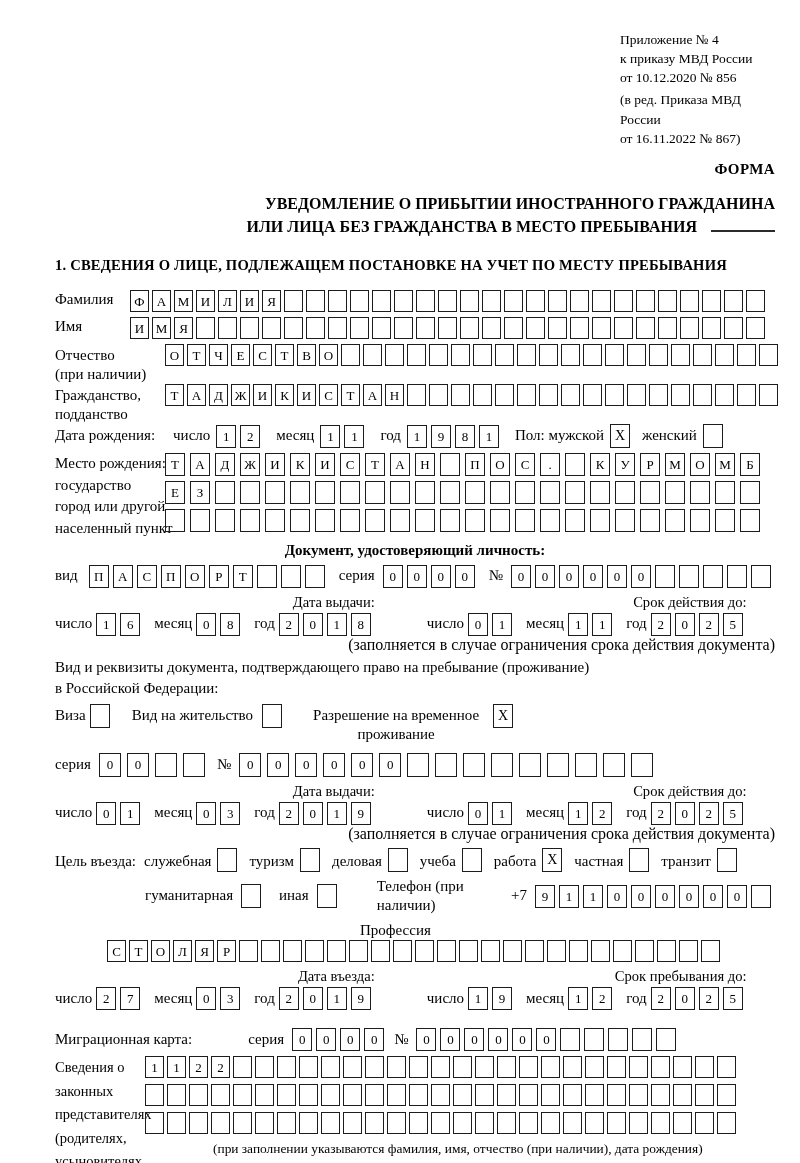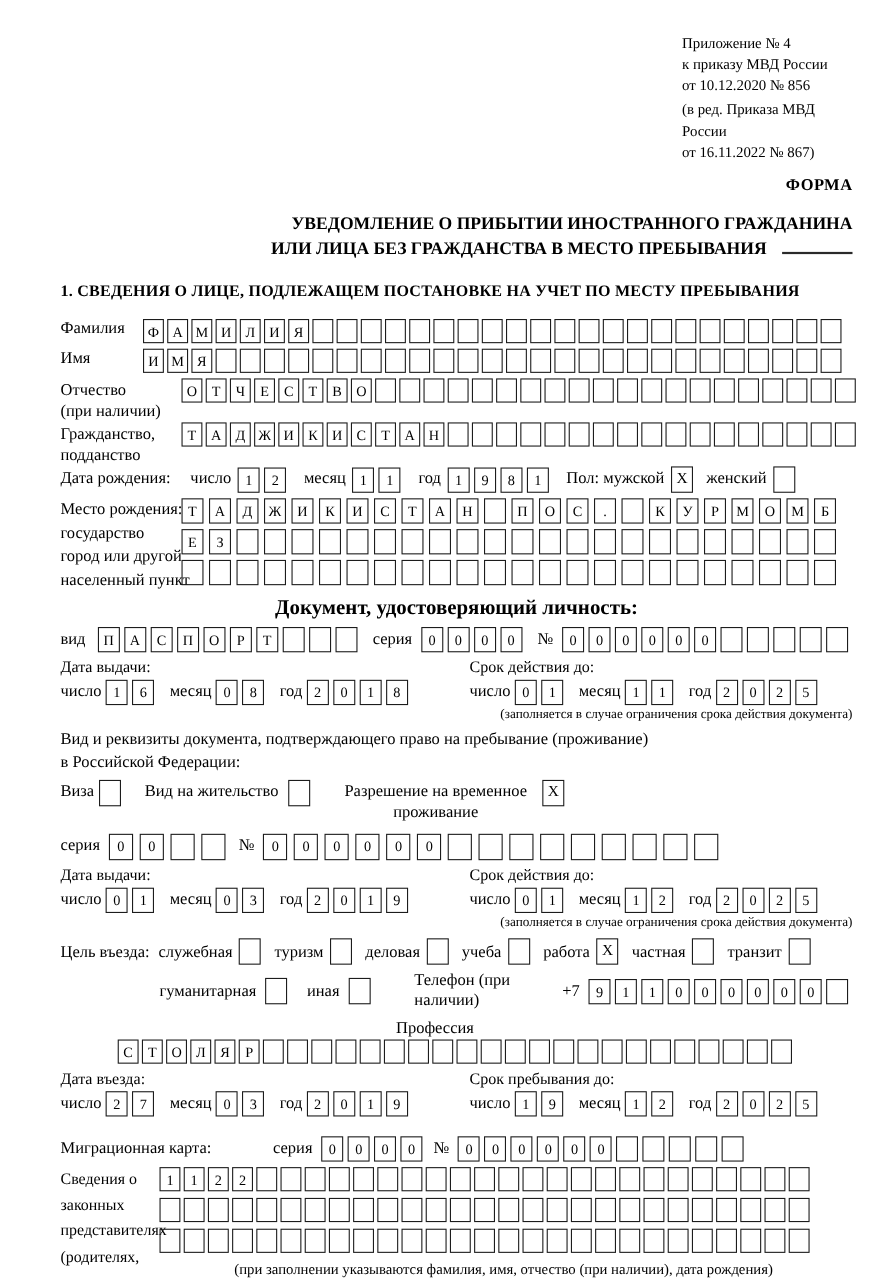--- a/index.html
+++ b/index.html
@@ -33,32 +33,32 @@
         width:20px;height:24px;border:1.7px solid #1c1c1c;font-size:14px;line-height:1;}
   
   .bd-row{display:flex;align-items:center;margin-top:0;}
   .bd-row .t{margin-right:6px;}
   .gap-l{margin-left:12px;}
   
   .bp{display:flex;margin-top:5px;}
   .bp-lbls{width:110px;line-height:21.5px;white-space:nowrap;flex:0 0 auto;}
   .bp-rows .cells{margin-bottom:5px;}
   
-  .doc-head{text-align:center;font-weight:bold;font-size:19px;margin-top:2px;}
+  .doc-head{text-align:center;font-weight:bold;font-size:15px;margin-top:2px;}
   .vid-row{display:flex;align-items:center;margin-top:4px;}
   .vid-row .t{margin:0 8px 0 0;}
   .vid-row .t2{margin:0 8px 0 10px;}
   
   .dates-row{display:flex;margin-top:6px;}
-  .dg-h{text-align:left;font-size:14.6px;line-height:16px;margin-bottom:3px;}
+  .dg-h{text-align:right;font-size:14.6px;line-height:16px;margin-bottom:3px;}
   .dg-r{display:flex;align-items:center;}
   .dlbl{margin-right:4px;}
   .dlbl.m{margin-left:10px;}
   .dg.right{margin-left:52px;}
-  .note{text-align:right;font-size:12px;margin-top:1px;line-height:15px;}
+  .note{text-align:right;font-size:16px;margin-top:1px;line-height:15px;}
   
   .intro{margin-top:5px;line-height:21px;}
   .res-row{display:flex;align-items:flex-start;margin-top:5px;}
   .ropt{display:flex;align-items:flex-start;}
   .rlbl{margin-right:9px;padding-top:2px;}
   .rlbl.c{text-align:center;line-height:19px;padding-top:2px;}
   .w170{width:176px;}
   .w186{width:186px;}
   .ml22{margin-left:22px;}
   .ml26{margin-left:26px;}

